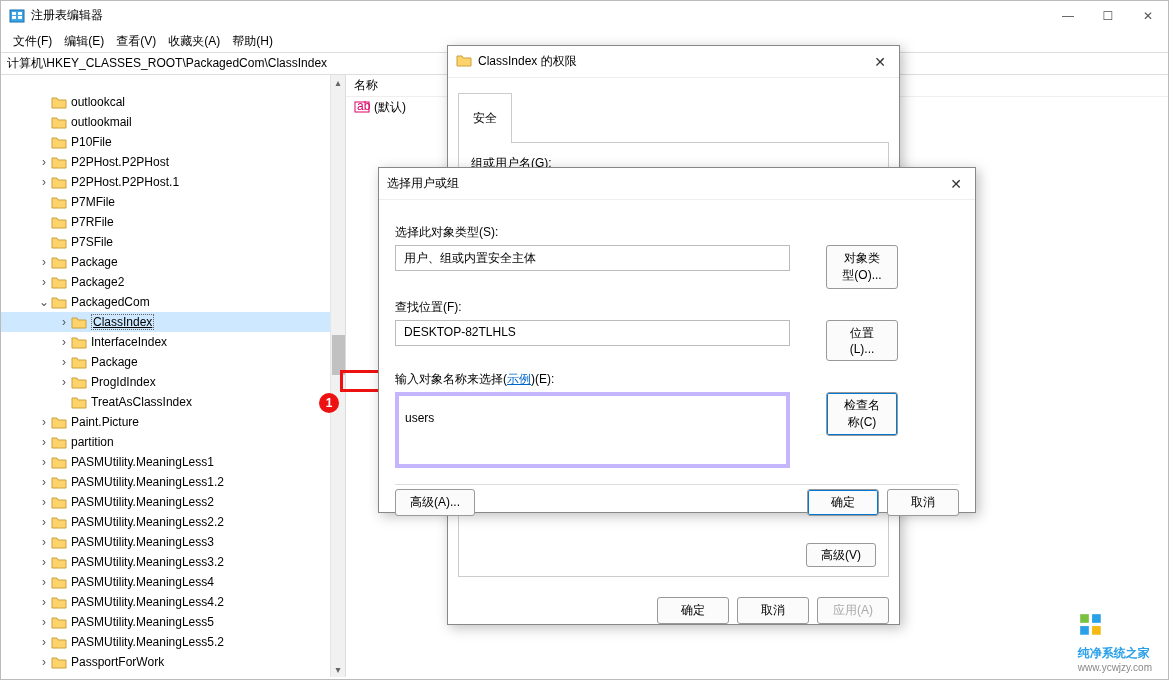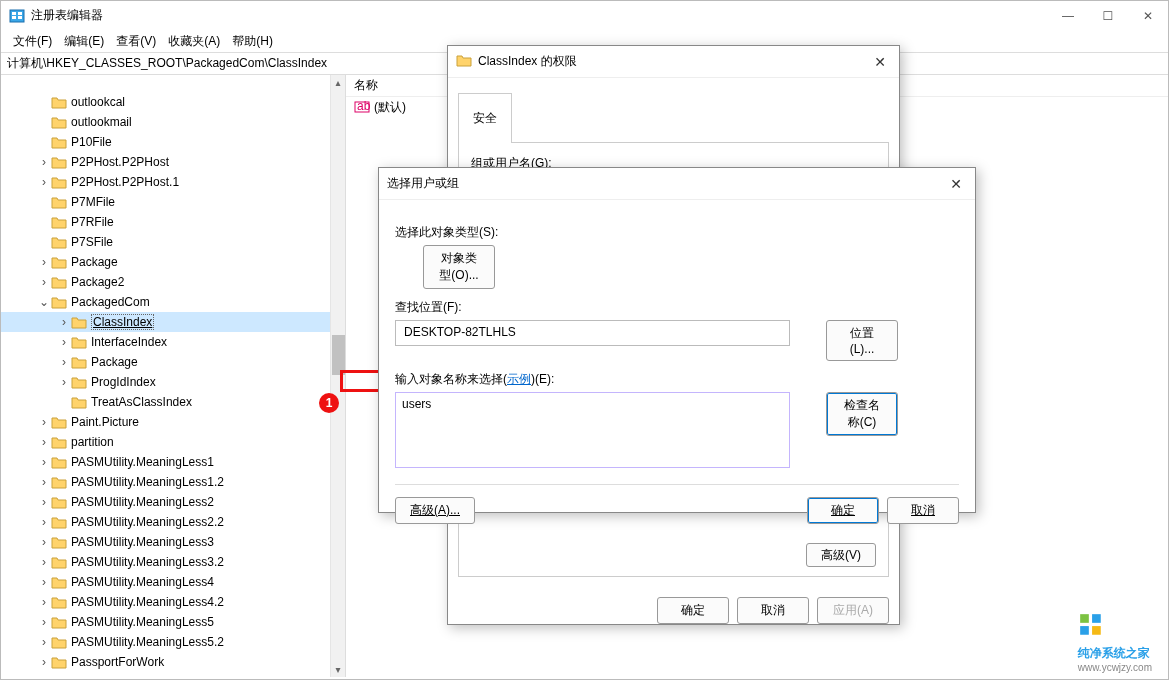--- a/index.html
+++ b/index.html
@@ -41,21 +41,21 @@
 .grp .itm { padding:4px 8px; display:flex; align-items:center; gap:6px;}
 .btnrow { display:flex; gap:8px; justify-content:flex-end; padding:10px;}
 .btn { border:1px solid #999; background:#fbfbfb; padding:4px 14px; border-radius:3px; min-width:72px; text-align:center;}
 .btn.disabled { color:#aaa; }
 .btn.hl { box-shadow:0 0 0 1px #0078d4 inset; }
 .select-dlg { left:331px; top:166px; width:598px; height:346px; z-index:10;margin-left:46px;}
 .select-dlg .body { padding:14px 16px;}
 .field { border:1px solid #bbb; background:#fff; padding:4px 8px; width:395px; height:26px;}
 .lblrow { margin-top:10px;}
 .row { display:flex; align-items:flex-start; gap:8px; margin-top:4px;}
-.txtarea { border:1px solid #c4b5fd; width:395px; height:76px; padding:4px 6px; position:relative;}
+.txtarea { border:4px solid #c4b5fd; width:395px; height:76px; padding:15px 6px; position:relative;}
 .link { color:#0066cc; text-decoration:underline;}
 .sidebtn { width:100px; display:flex; flex-direction:column; gap:8px;padding-left:28px;}
 
 .annot-box { position:absolute; border:3px solid #e11; pointer-events:none;}
 .annot-badge { position:absolute; width:20px; height:20px; border-radius:50%; background:#e11; color:#fff; display:flex; align-items:center; justify-content:center; font-weight:bold; font-size:12px; pointer-events:none;}
 .watermark { position:absolute; right:16px; bottom:6px; display:flex; align-items:flex-start; gap:4px; color:#2aa0e8; font-size:15px; font-weight:bold;flex-direction:column;}
 .watermark .logo svg{width:26px;height:26px;}
 </style>
 </head>
 <body>
@@ -419,20 +419,21 @@
 </div>
 
 <div class="dialog select-dlg">
   <div class="dlg-title">
     <span class="t">选择用户或组</span>
     <div class="dlg-close">✕</div>
   </div>
   <div class="body">
     <div class="lblrow">选择此对象类型(S):</div>
     <div class="row">
+      <div class="field">用户、组或内置安全主体</div>
       <div class="sidebtn">
           <span class="btn">对象类型(O)...</span>
         </div>
     </div>
 
     <div class="lblrow">查找位置(F):</div>
     <div class="row">
       <div class="field">DESKTOP-82TLHLS</div>
       <div class="sidebtn">
           <span class="btn">位置(L)...</span>
@@ -444,21 +445,21 @@
     </div>
     <div class="row">
       <div class="txtarea">
         <span>users</span>
       </div>
       <div class="sidebtn">
           <span class="btn hl">检查名称(C)</span>
         </div>
     </div>
 
-    <div style="border-top:1px solid #ddd; margin-top:16px; padding-top:12px; display:flex;text-decoration:underline;">
+    <div style="border-top:1px solid #ddd; margin-top:16px; padding-top:4px; display:flex;">
       <span class="btn">高级(A)...</span>
       <div style="flex:1"></div>
       <span class="btn hl" style="margin-right:8px;">确定</span>
       <span class="btn">取消</span>
     </div>
   </div>
 </div>
 
 <div class="annot-box" style="left:339px; top:369px; width:55px; height:22px;"></div>
 <div class="annot-badge" style="left:318px; top:392px;">1</div>

